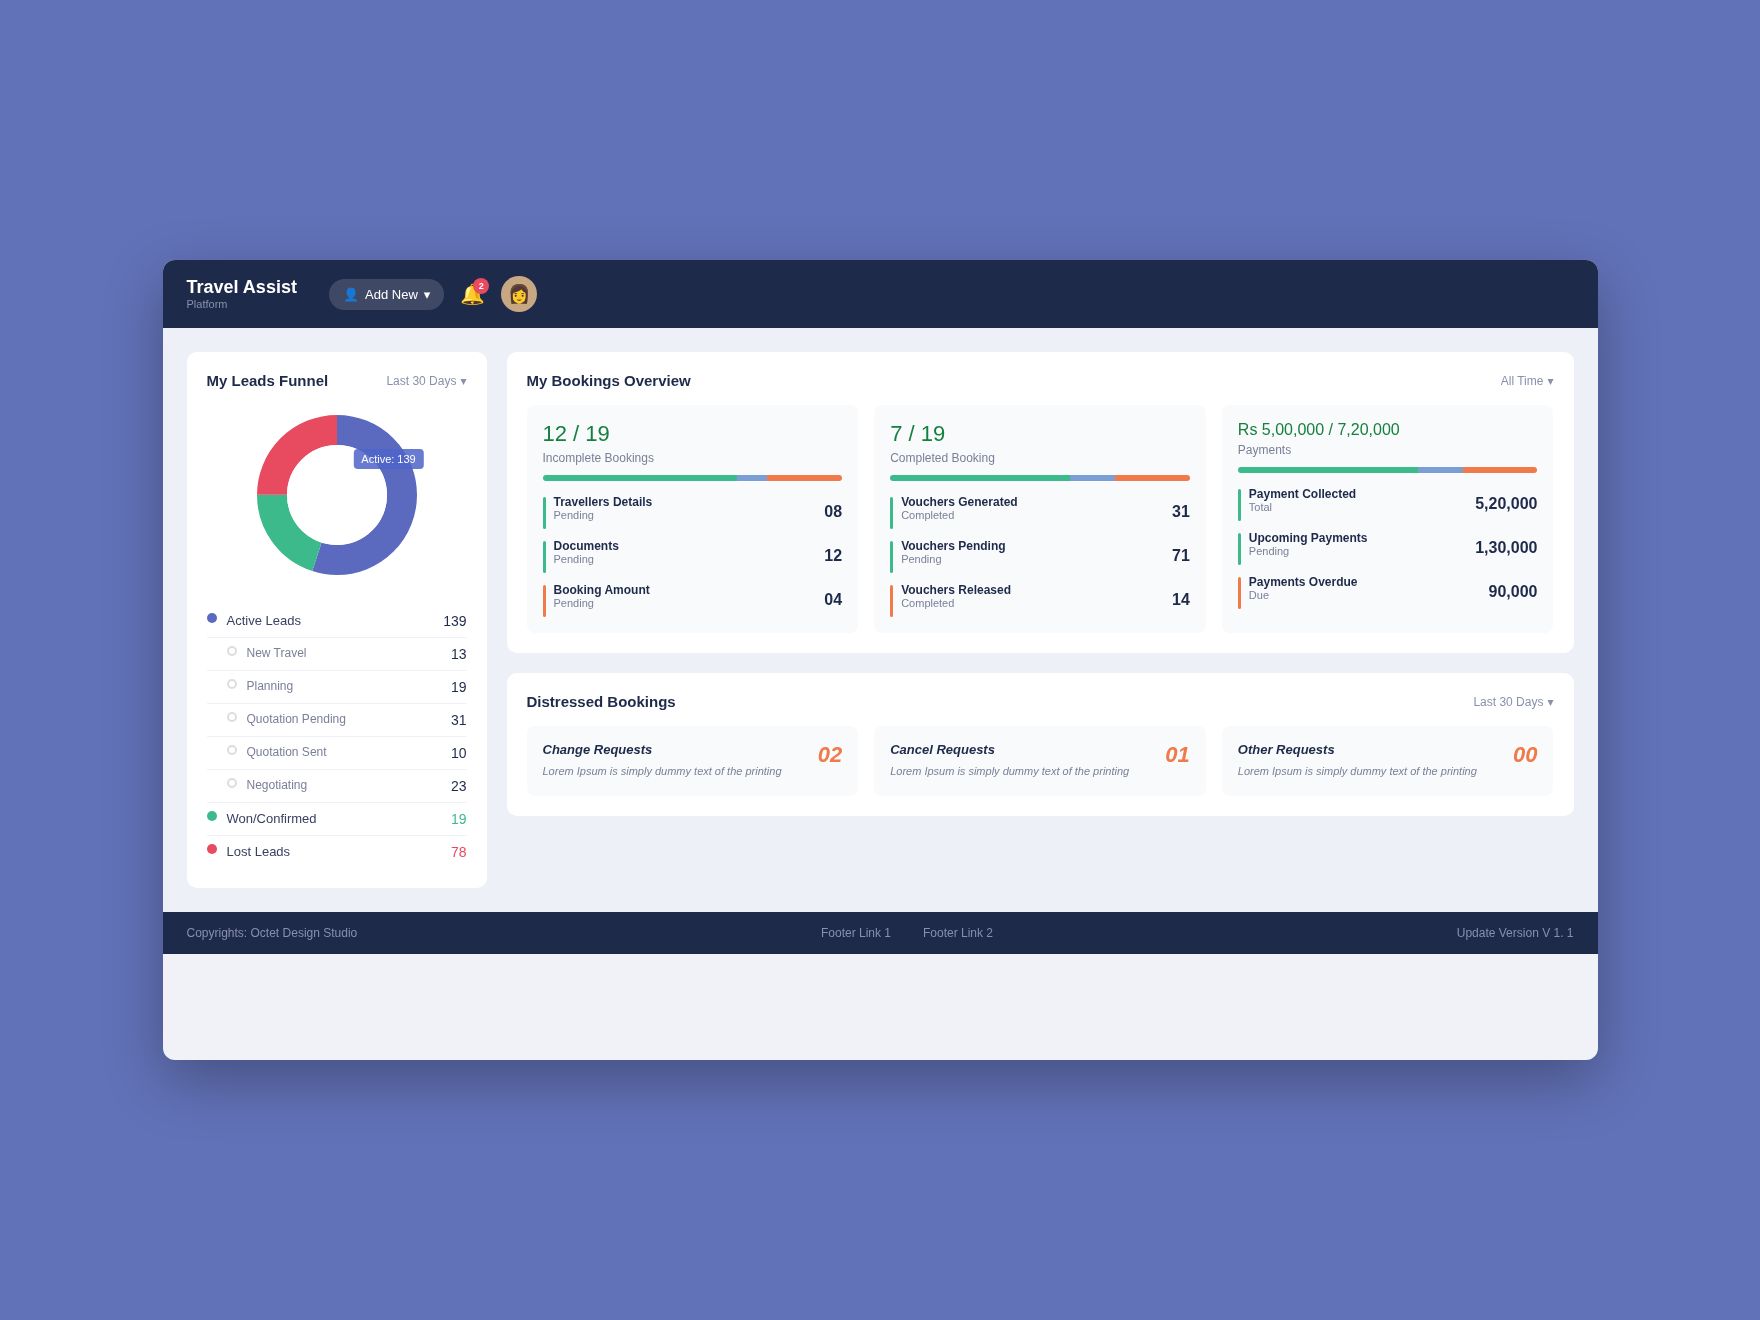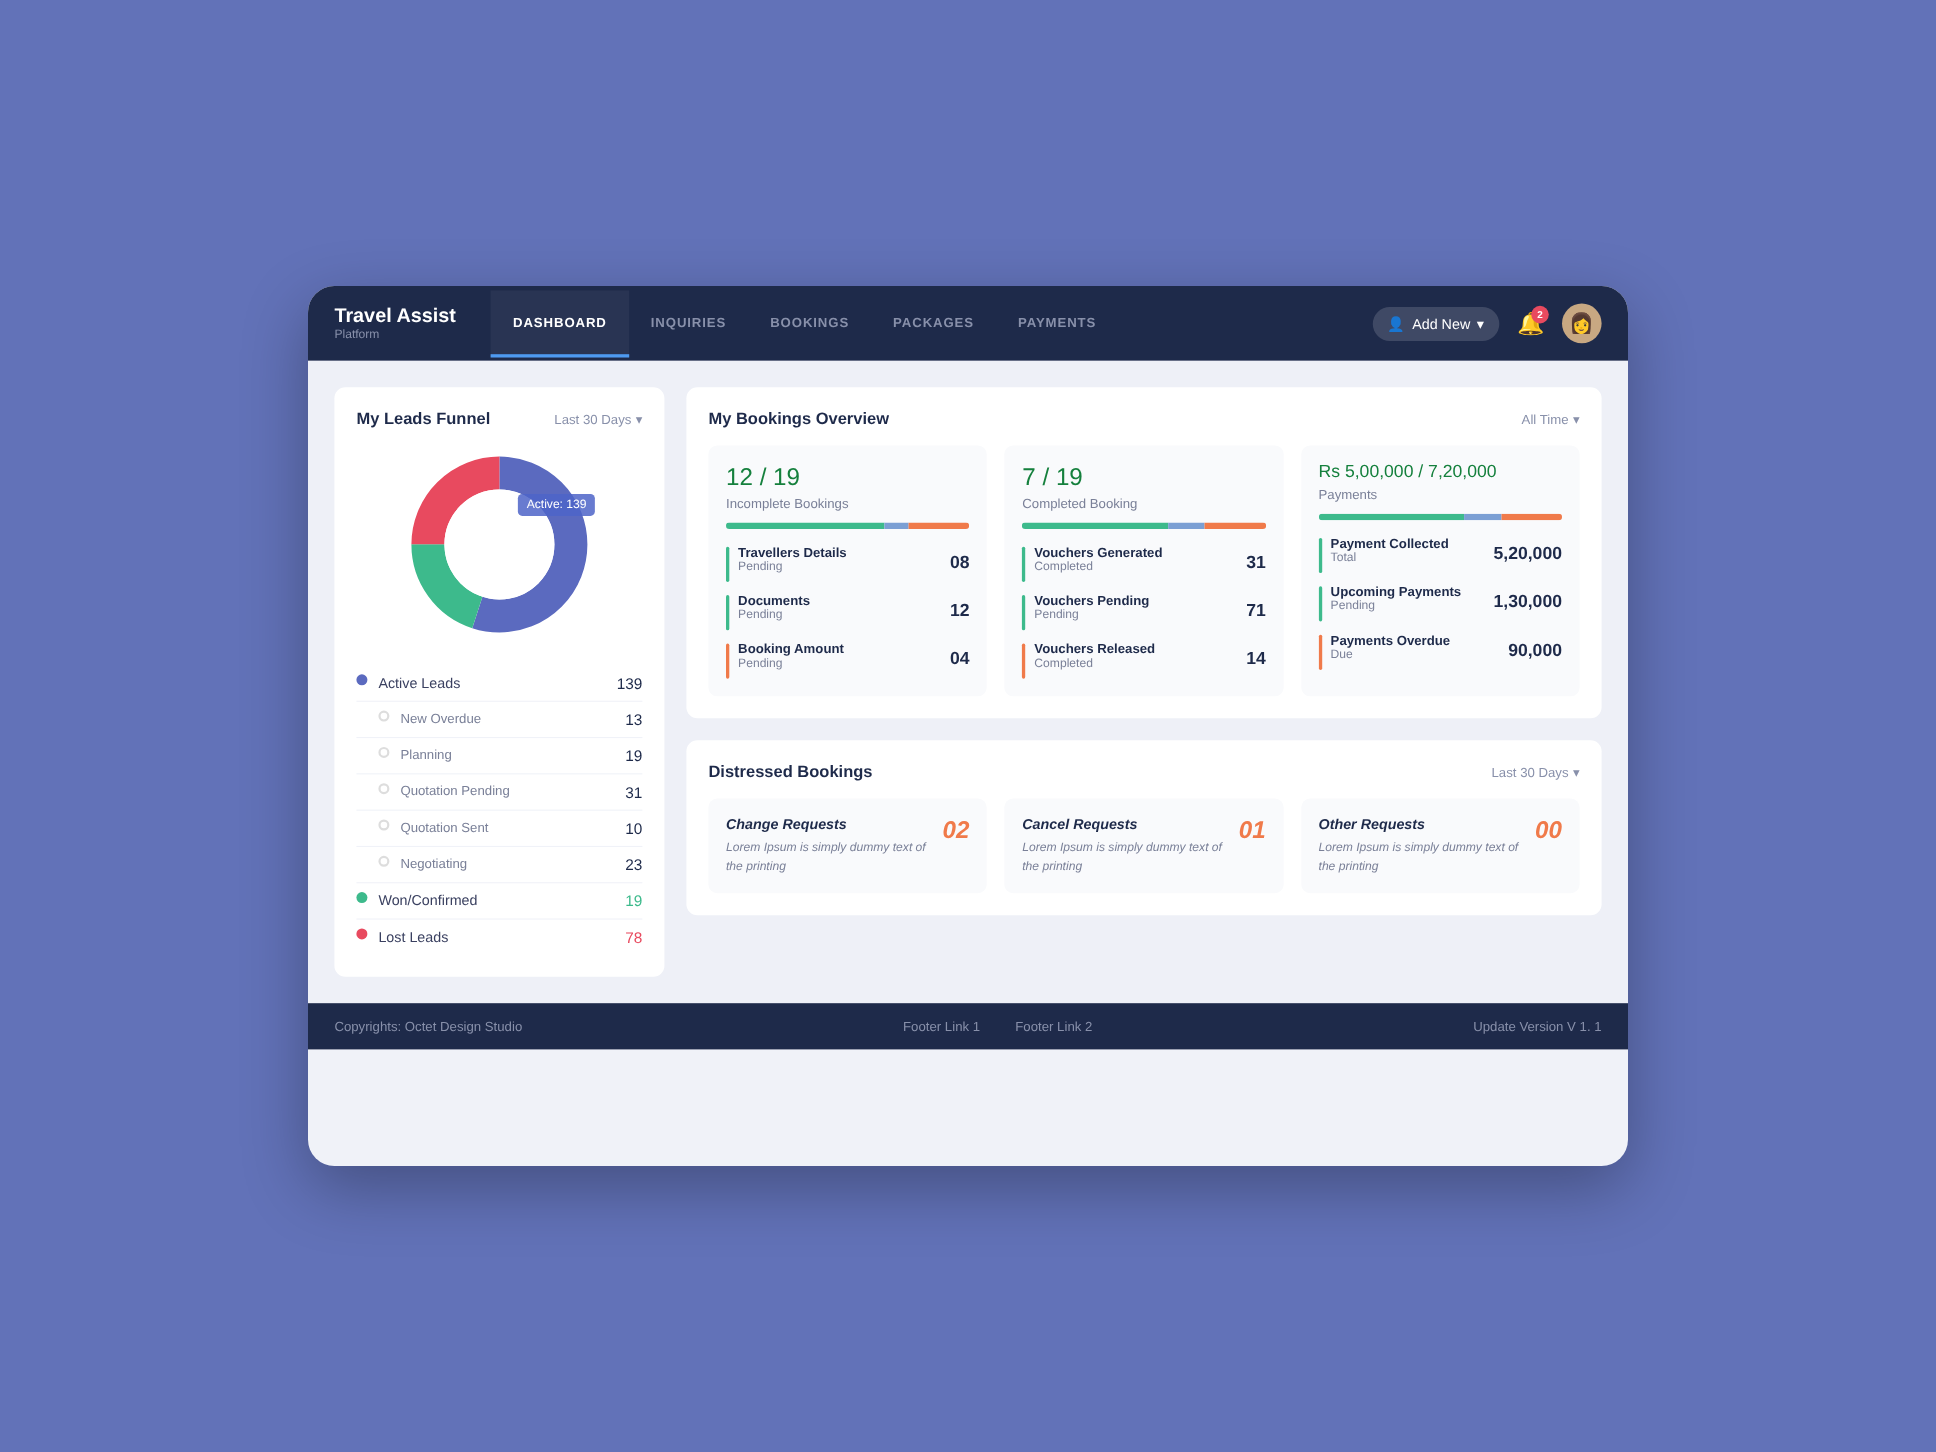--- a/index.html
+++ b/index.html
@@ -7,22 +7,22 @@
       background: #6272b8;
       font-family: 'Segoe UI', Arial, sans-serif;
       min-height: 100vh;
       display: flex;
       align-items: center;
       justify-content: center;
       padding: 40px;
     }
     .app-window {
       background: #f0f2f8;
-      border-radius: 24px;
-      width: 1200px;
+      border-radius: 12px;
+      width: 1435px;
       min-height: 800px;
       overflow: hidden;
       box-shadow: 0 20px 60px rgba(0,0,0,0.3);
     }
     
     .navbar {
       background: #1e2a4a;
       display: flex;
       align-items: center;
       padding: 0 24px;
@@ -368,27 +368,20 @@
   </style>
 </head>
 <body>
 
 <div class="app-window">
 
   <nav class="navbar">
     <div class="brand">
       <div class="brand-name">Travel Assist</div>
       <div class="brand-sub">Platform</div>
-    </div>
-    <div class="nav-links">
-      <div class="nav-item active">DASHBOARD</div>
-      <div class="nav-item">INQUIRIES</div>
-      <div class="nav-item">BOOKINGS</div>
-      <div class="nav-item">PACKAGES</div>
-      <div class="nav-item">PAYMENTS</div>
     </div>
     <div class="nav-right">
       <button class="add-new-btn">
         <span>👤</span>
         <span>Add New</span>
         <span>▾</span>
       </button>
       <button class="notif-btn">
         🔔
         <span class="notif-badge">2</span>
@@ -425,21 +418,21 @@
       <div class="leads-list">
 
         <div class="leads-item">
           <div class="leads-dot" style="background:#5b6abf;"></div>
           <span class="leads-name">Active Leads</span>
           <span class="leads-count">139</span>
         </div>
 
         <div class="leads-item sub-item">
           <div class="leads-dot-empty"></div>
-          <span class="leads-name">New Overdue</span>
+          <span class="leads-name">New Travel</span>
           <span class="leads-count">13</span>
         </div>
         <div class="leads-item sub-item">
           <div class="leads-dot-empty"></div>
           <span class="leads-name">Planning</span>
           <span class="leads-count">19</span>
         </div>
         <div class="leads-item sub-item">
           <div class="leads-dot-empty"></div>
           <span class="leads-name">Quotation Pending</span>

